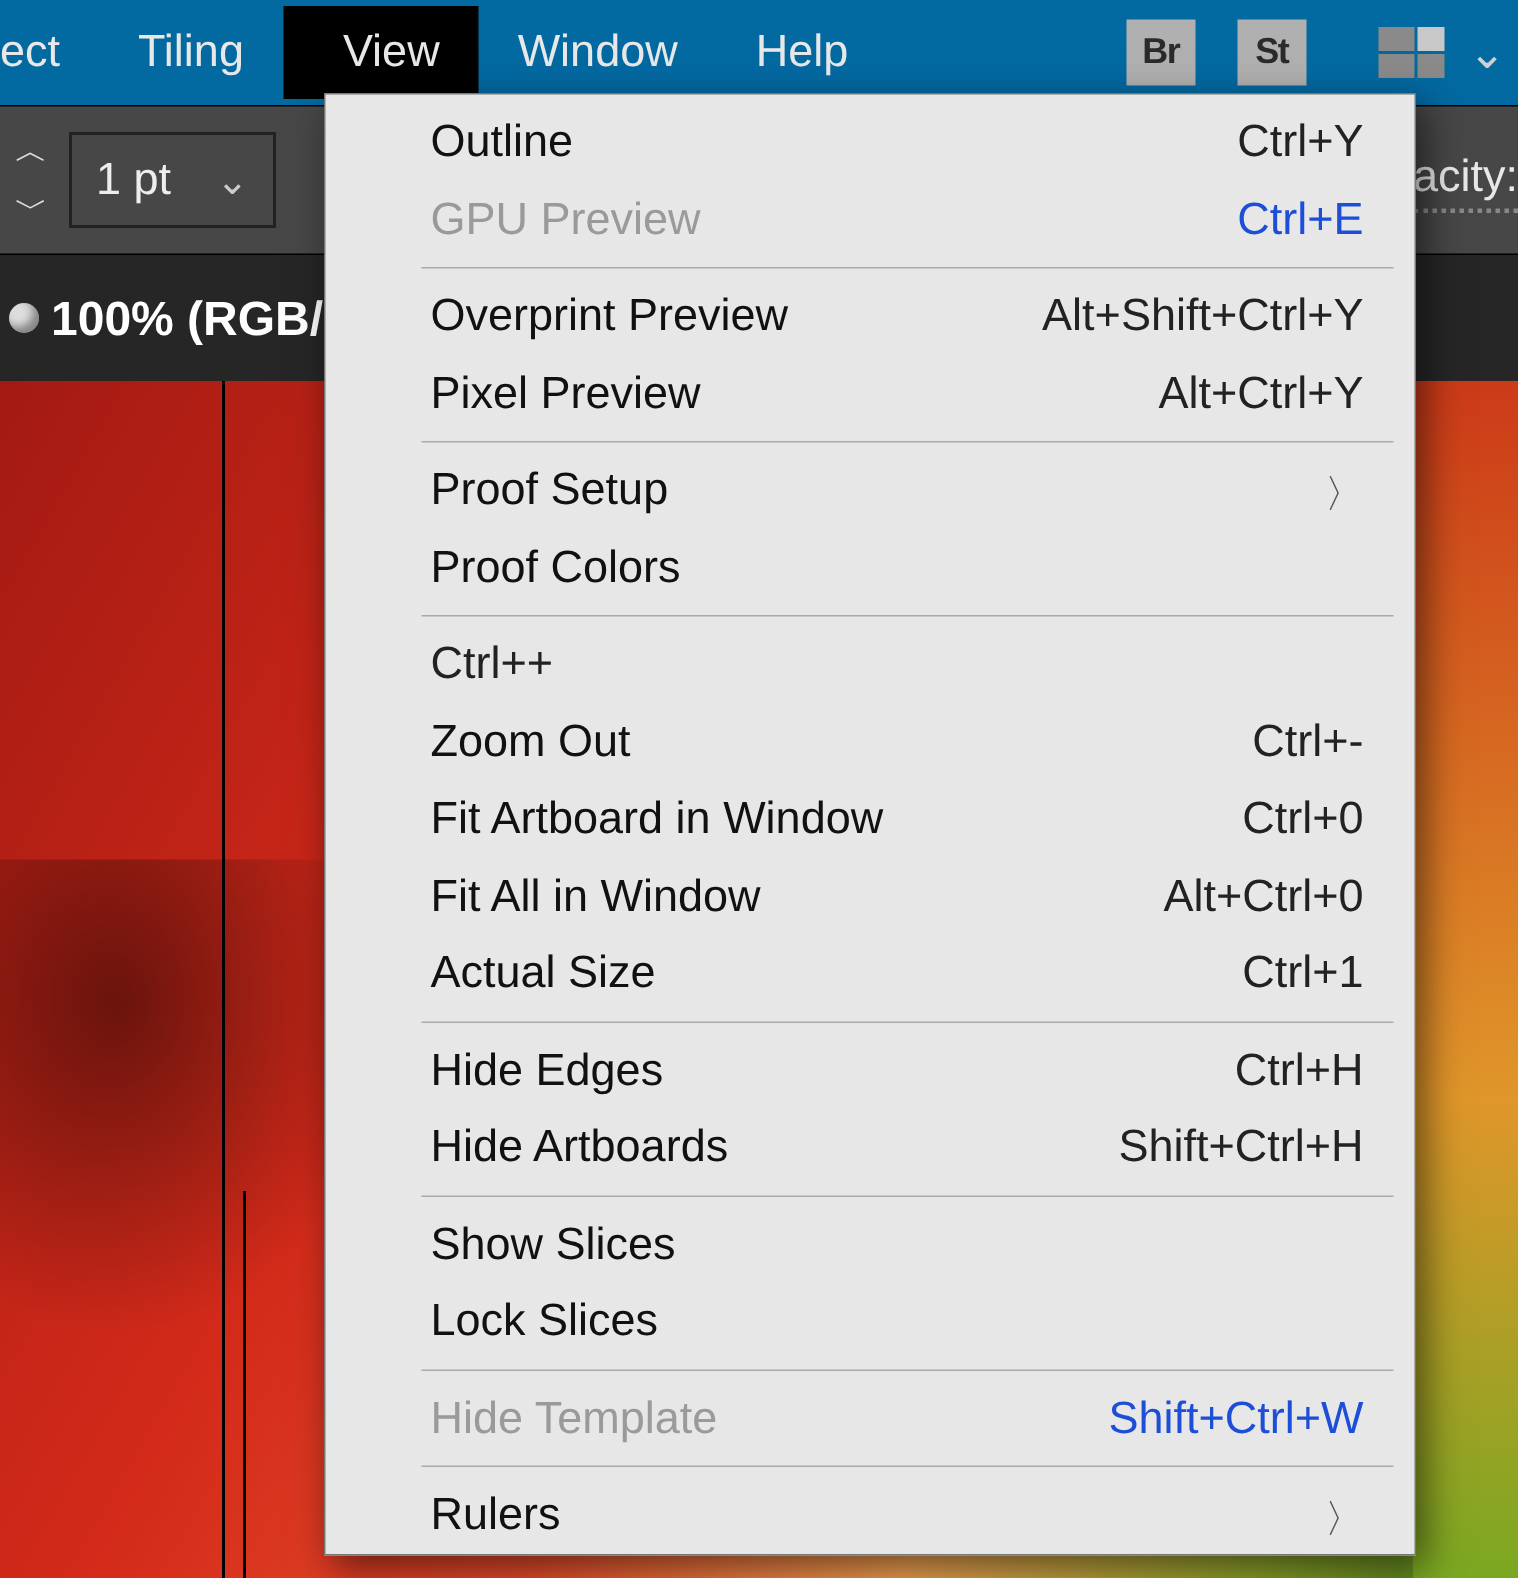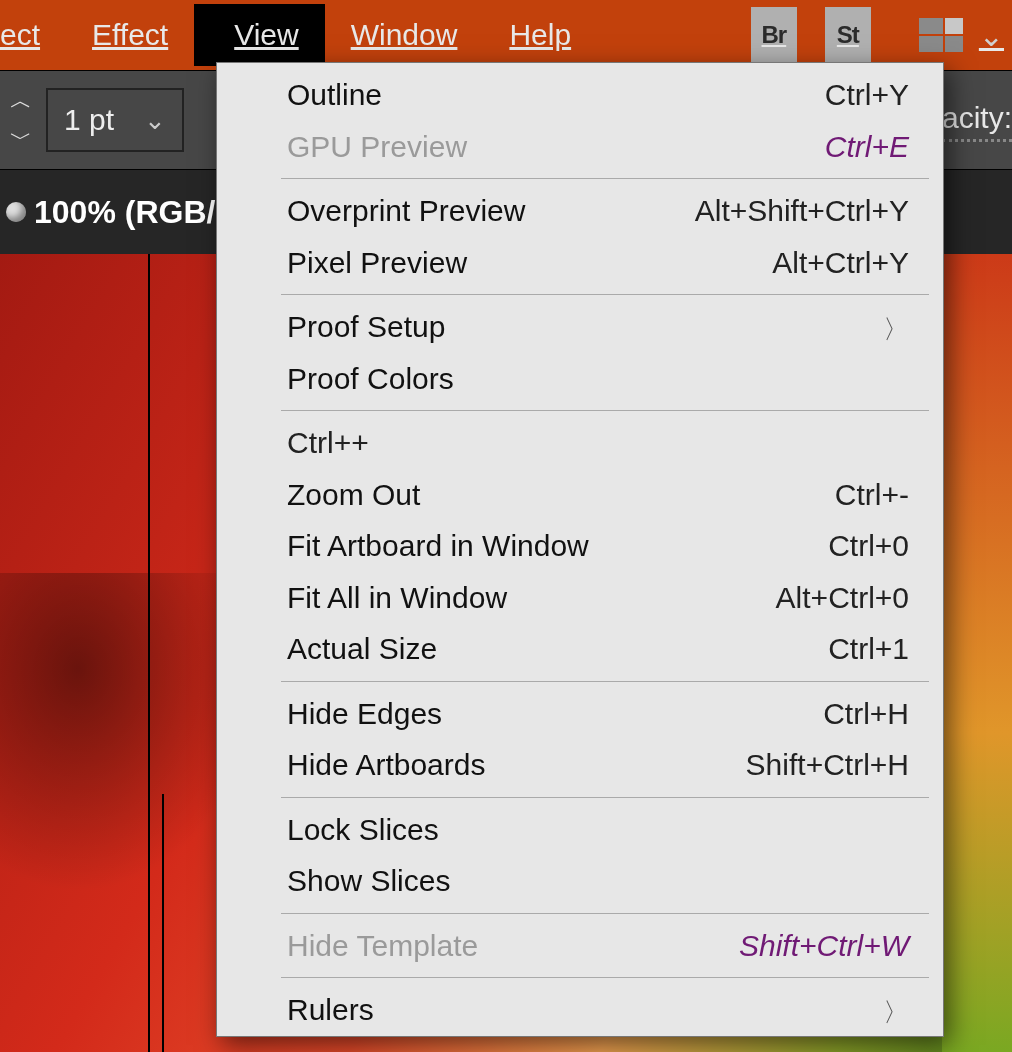--- a/index.html
+++ b/index.html
@@ -8,40 +8,39 @@
     height: 1052px;
     overflow: hidden;
     background: #1a1a1a;
     font-family: "Segoe UI", Tahoma, sans-serif;
     position: relative;
   }
   .menubar {
     position: absolute;
     top: 0; left: 0; right: 0;
     height: 70px;
-    background: #c2410c;
+    background: #0369a1;
     display: flex;
     align-items: center;
     padding-left: 0;
     color: #e8e8e8;
     font-size: 30px;
-    text-decoration: underline;
   }
   .menubar .menu-item {
     padding: 14px 26px;
     cursor: pointer;
   }
   .menubar .menu-item.active {
     background: #000;
     padding-left: 40px;
   }
   .menubar .menu-item.first { padding-left: 0; }
   .menubar .spacer { flex: 1; }
   .menubar .app-badge {
-    width: 46px; height: 56px;
+    width: 46px; height: 44px;
     background: #b0b0b0;
     color: #2b2b2b;
     font-weight: 700;
     font-size: 24px;
     display: flex; align-items: center; justify-content: center;
     margin-right: 28px;
     letter-spacing: -1px;
   }
   .menubar .workspace-icon {
     width: 46px; height: 34px;
@@ -148,33 +147,33 @@
   .dropdown .item {
     display:flex;
     align-items:flex-end;
     justify-content:space-between;
     padding: 4px 34px 4px 70px;
     line-height:1.45;
     cursor:pointer;
   }
   .dropdown .item.disabled { color:#9a9a9a; cursor:default; }
   .dropdown .item .shortcut { color:#222; }
-  .dropdown .item.disabled .shortcut { color:#701a75;font-style:italic; }
+  .dropdown .item.disabled .shortcut { color:#1d4ed8; }
   .dropdown .item .sub { font-size:26px; color:#555; }
   .dropdown .sep {
     height:1px; background:#aaa; margin:6px 14px 6px 64px;
   }
 
 </style>
 </head>
 <body>
 
 <div class="menubar">
   <div class="menu-item first">ect</div>
-  <div class="menu-item">Effect</div>
+  <div class="menu-item">Tiling</div>
   <div class="menu-item active">View</div>
   <div class="menu-item">Window</div>
   <div class="menu-item">Help</div>
   <div class="spacer"></div>
   <div class="app-badge">Br</div>
   <div class="app-badge">St</div>
   <div style="width:20px"></div>
   <div class="workspace-icon">
     <span class="ws-a"></span>
       <span class="ws-b"></span>
@@ -259,25 +258,25 @@
   <div class="item">
     <span>Hide Edges</span>
     <span class="shortcut">Ctrl+H</span>
   </div>
   <div class="item">
     <span>Hide Artboards</span>
     <span class="shortcut">Shift+Ctrl+H</span>
   </div>
   <div class="sep"></div>
   <div class="item">
+    <span>Show Slices</span>
+    <span></span>
+  </div>
+  <div class="item">
     <span>Lock Slices</span>
-    <span></span>
-  </div>
-  <div class="item">
-    <span>Show Slices</span>
     <span></span>
   </div>
   <div class="sep"></div>
   <div class="item disabled">
     <span>Hide Template</span>
     <span class="shortcut">Shift+Ctrl+W</span>
   </div>
   <div class="sep"></div>
   <div class="item">
     <span>Rulers</span>

